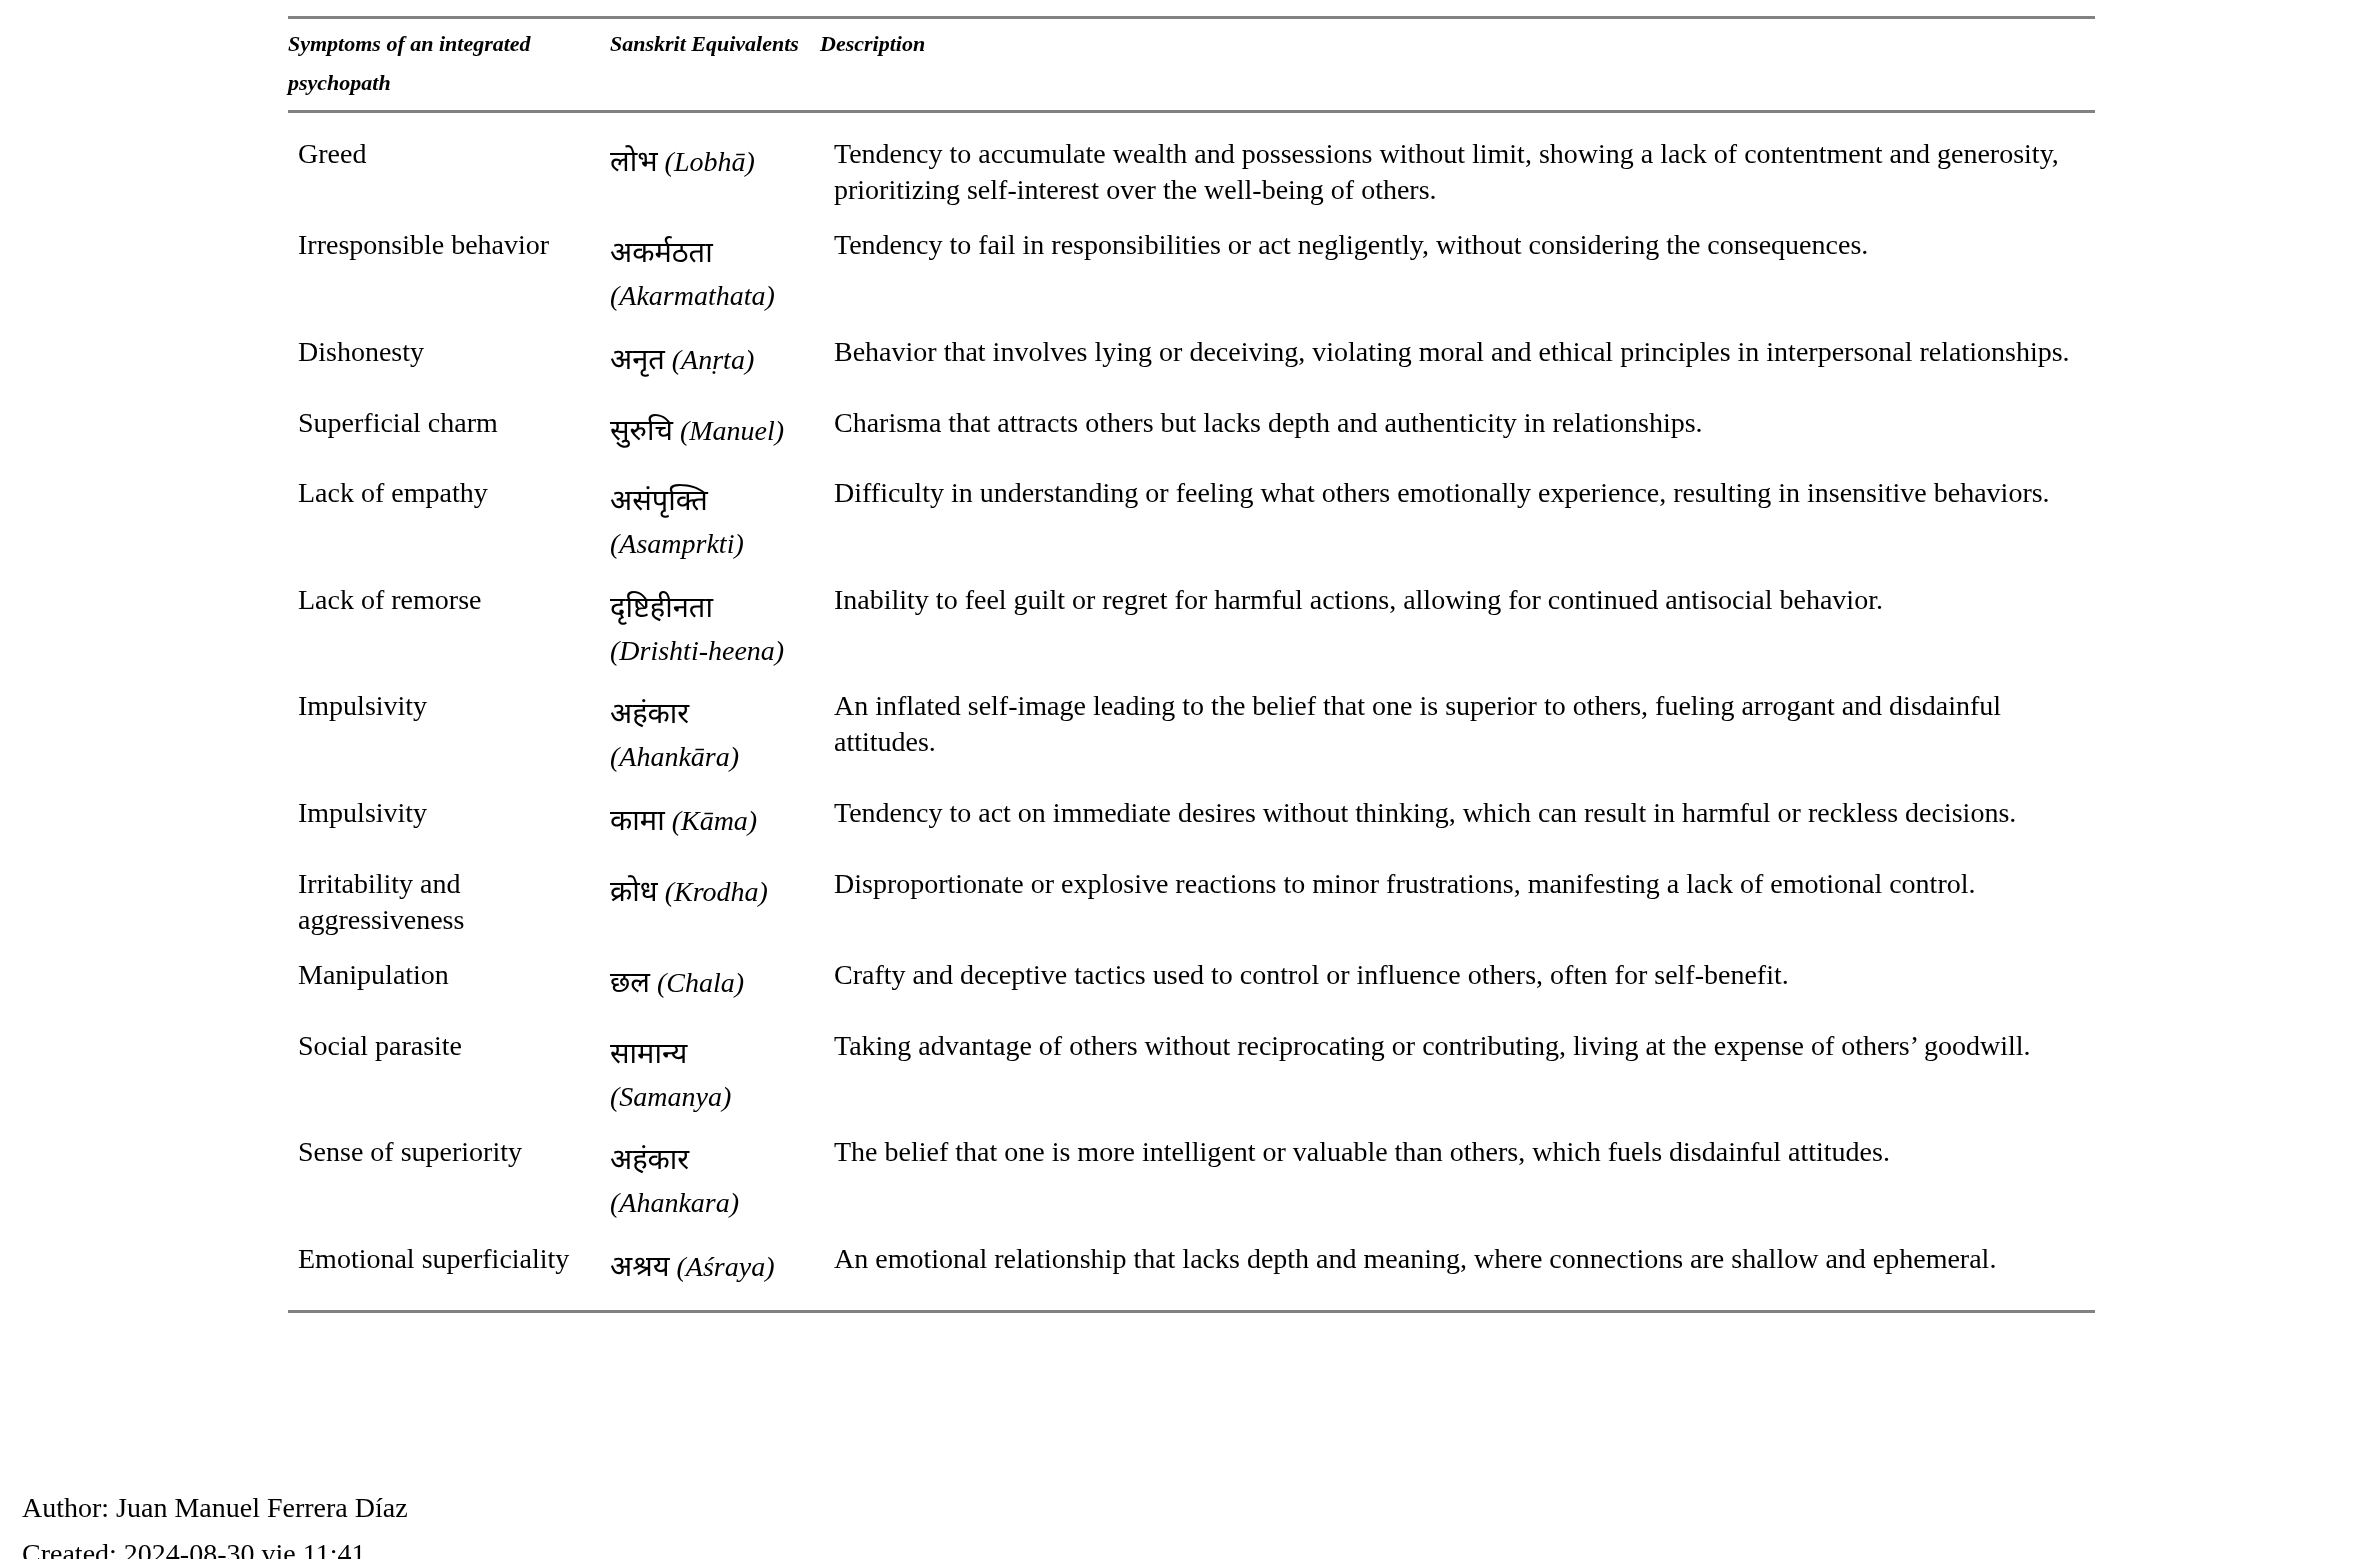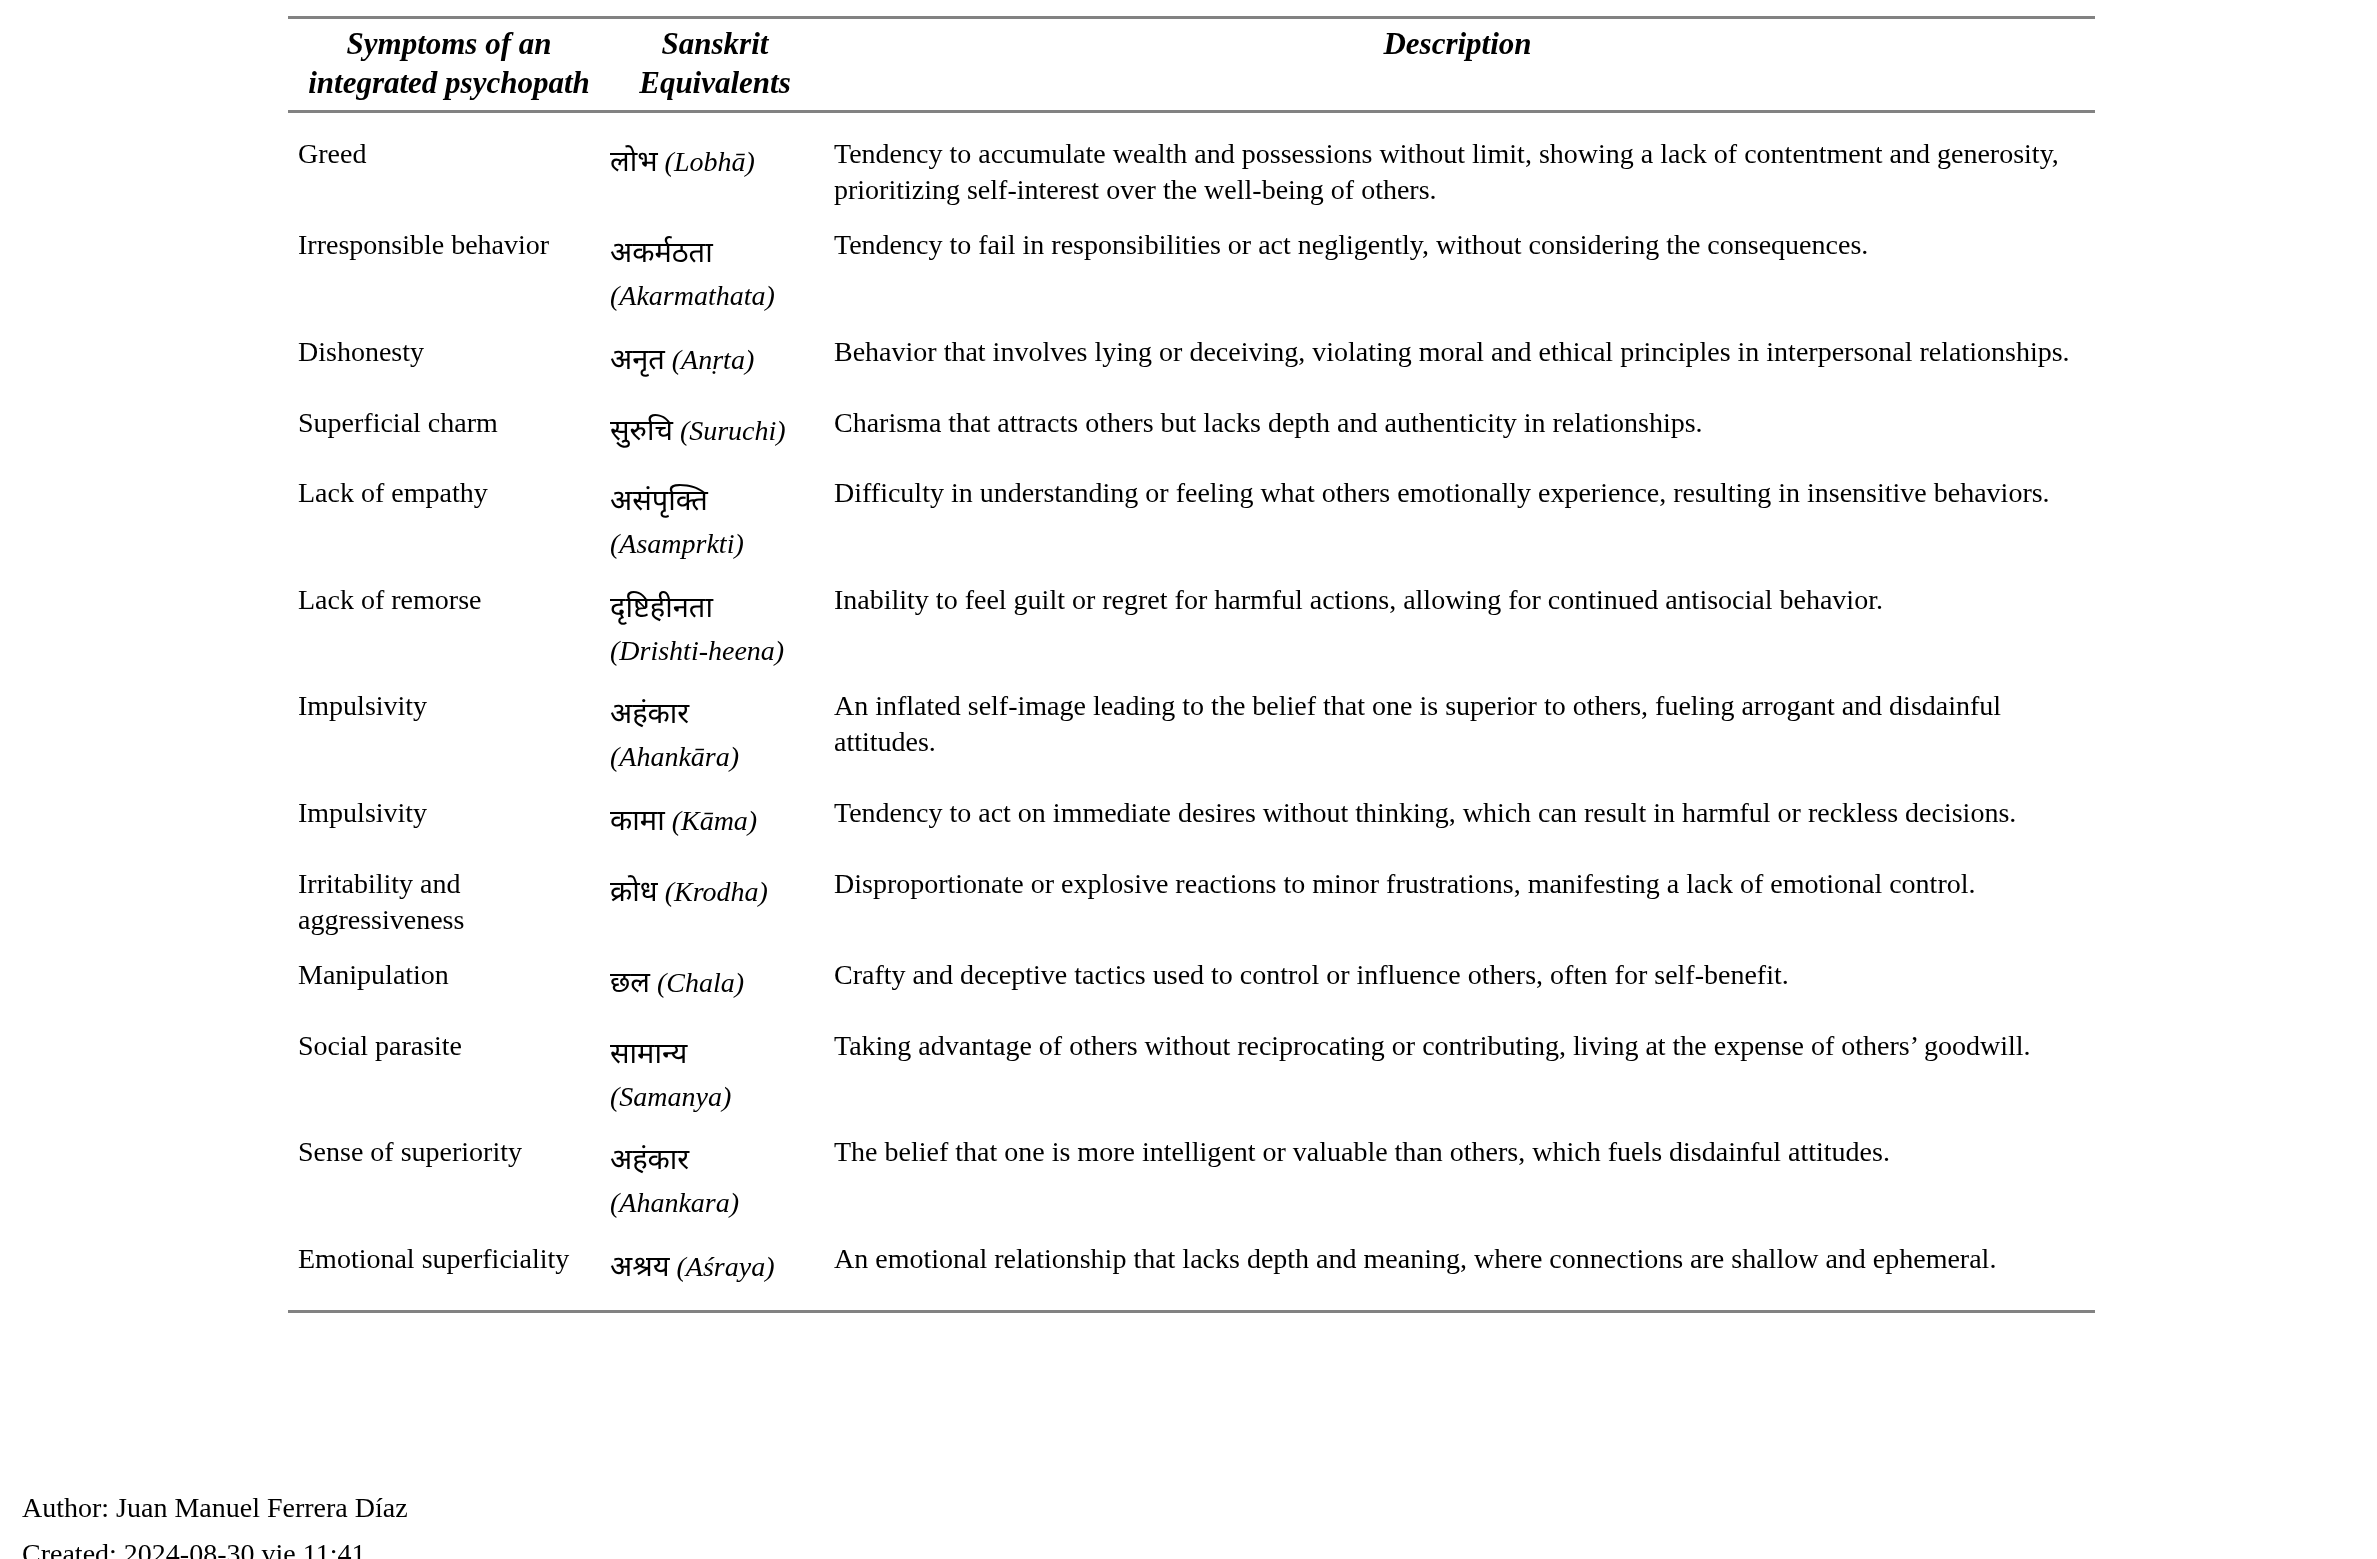--- a/index.html
+++ b/index.html
@@ -25,25 +25,25 @@
     width: 1807px;
     border-collapse: collapse;
     table-layout: fixed;
   }
   col.c1 { width: 322px; }
   col.c2 { width: 210px; }
   col.c3 { width: 1275px; }
   thead th {
     border-top: 3.4px solid #828282;
     border-bottom: 3.4px solid #828282;
-    font-size: 31px;
+    font-size: 22px;
     line-height: 39px;
     font-weight: bold;
     font-style: italic;
-    text-align: center;
+    text-align: left;
     vertical-align: top;
     padding: 5.4px 0 8px 0;
   }
   tbody td {
     font-size: 28px;
     line-height: 36px;
     vertical-align: top;
     padding: 8.8px 19px 10.8px 0;
   }
   tbody tr:first-child td { padding-top: 23px; }
@@ -97,21 +97,21 @@
         <td class="sanskrit"><span class="dev">अकर्मठता</span> <span class="translit">(Akarmathata)</span></td>
         <td class="description">Tendency to fail in responsibilities or act negligently, without considering the consequences.</td>
       </tr>
       <tr>
         <td class="symptom">Dishonesty</td>
         <td class="sanskrit"><span class="dev">अनृत</span> <span class="translit">(Anṛta)</span></td>
         <td class="description">Behavior that involves lying or deceiving, violating moral and ethical principles in interpersonal relationships.</td>
       </tr>
       <tr>
         <td class="symptom">Superficial charm</td>
-        <td class="sanskrit"><span class="dev">सुरुचि</span> <span class="translit">(Suruchi)</span></td>
+        <td class="sanskrit"><span class="dev">सुरुचि</span> <span class="translit">(Manuel)</span></td>
         <td class="description">Charisma that attracts others but lacks depth and authenticity in relationships.</td>
       </tr>
       <tr>
         <td class="symptom">Lack of empathy</td>
         <td class="sanskrit"><span class="dev">असंपृक्ति</span> <span class="translit">(Asamprkti)</span></td>
         <td class="description">Difficulty in understanding or feeling what others emotionally experience, resulting in insensitive behaviors.</td>
       </tr>
       <tr>
         <td class="symptom">Lack of remorse</td>
         <td class="sanskrit"><span class="dev">दृष्टिहीनता</span> <span class="translit">(Drishti-heena)</span></td>

